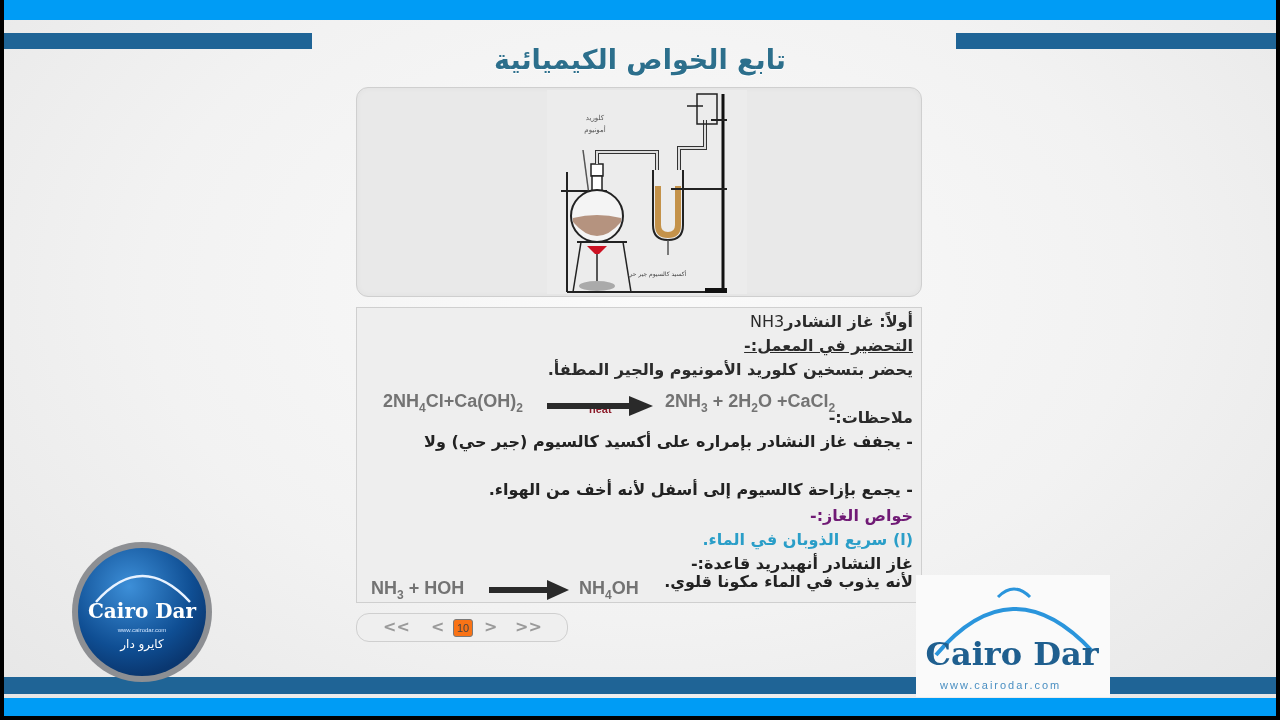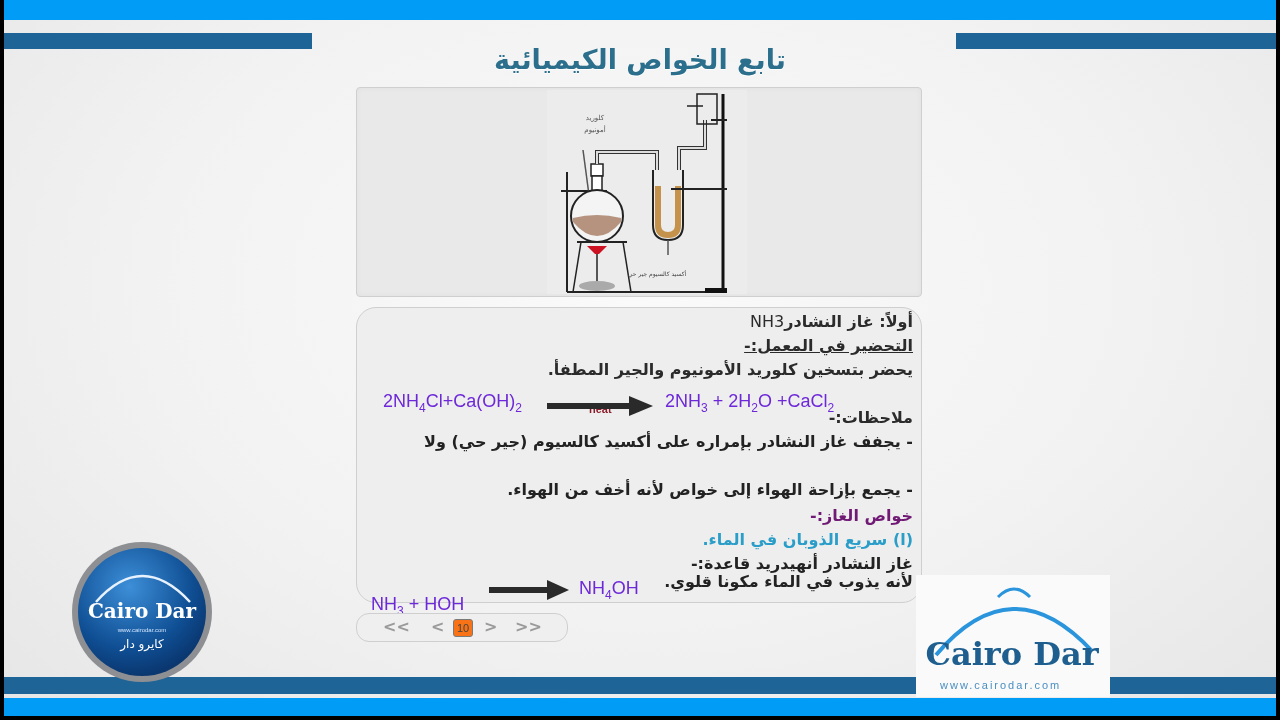--- a/index.html
+++ b/index.html
@@ -22,54 +22,54 @@
   .bottom-band { position:absolute; left:0; top:698px; width:100%; height:18px; background:#009cf5; }
 
   .title {
     position:absolute; left:356px; top:44px; width:560px; text-align:center;
     font-size:27px; font-weight:bold; color:#2c6f8c; direction:rtl;
     text-shadow: 0 1px 0 #fff;
   }
 
   .figure-panel {
     position:absolute; left:352px; top:87px; width:564px; height:208px;
-    background:#e9e9e9; border:1px solid #cfcfcf; border-radius:4px;
+    background:#e9e9e9; border:1px solid #cfcfcf; border-radius:12px;
     box-shadow: inset 0 0 6px rgba(0,0,0,0.04);
   }
   .apparatus { position:absolute; left:190px; top:2px; width:200px; height:204px; background:#ececec; }
 
   .text-panel {
     position:absolute; left:352px; top:307px; width:564px; height:294px;
-    background:#eeeeee; border:1px solid #cfcfcf; border-radius:20px;
+    background:#eeeeee; border:1px solid #cfcfcf; border-radius:0;
   }
   .line {
     position:absolute; right:8px; direction:rtl; font-weight:bold; white-space:nowrap;
     font-size:16px; color:#222;
   }
   .l-heading { top:4px; color:#2b2b2b; }
   .l-heading .en { font-weight:normal; }
   .l-sub { top:28px; color:#2b2b2b; text-decoration:underline; }
   .l-body { top:52px; color:#2b2b2b; }
   .l-notes { top:100px; color:#2b2b2b; }
   .l-n1 { top:124px; }
   .l-n2 { top:148px; }
   .l-n3 { top:172px; }
   .l-props { top:198px; color:#701a75; }
   .l-p1 { top:222px; color:#2a9ec8; font-weight:bold; }
   .l-p2 { top:246px; }
   .l-p3 { top:264px; }
 
-  .eq { position:absolute; font-family:"Liberation Sans", sans-serif; font-weight:normal; color:#6d28d9; font-size:18px; white-space:nowrap; }
+  .eq { position:absolute; font-family:"Liberation Sans", sans-serif; font-weight:bold; color:#737373; font-size:18px; white-space:nowrap; }
   .eq sub { font-size:12px; }
   .eq1-left { left:26px; top:83px; }
   .eq1-right { left:308px; top:83px; }
   .arrow1 { position:absolute; left:190px; top:88px; width:106px; height:20px; }
   .heat-label { position:absolute; left:232px; top:78px; font-size:11px; color:#8c1c2a; font-weight:bold; font-family:"Liberation Sans", sans-serif;margin-top:17px; }
 
-  .eq2-left { left:14px; top:270px;margin-top:16px; }
+  .eq2-left { left:14px; top:270px; }
   .eq2-right { left:222px; top:270px; }
   .arrow2 { position:absolute; left:132px; top:272px; width:80px; height:20px; }
 
   .pager {
     position:absolute; left:352px; top:613px; width:210px; height:27px;
     background:#efefef; border:1px solid #cfcfcf; border-radius:13px;
   }
   .pg-btn { position:absolute; top:3px; font-size:16px; color:#9a9a9a; font-weight:bold; cursor:pointer; font-family:"DejaVu Sans", sans-serif; }
   .pg-first { left:26px; }
   .pg-prev { left:74px; }
@@ -151,21 +151,21 @@
     <div class="eq eq1-left">2NH<sub>4</sub>Cl+Ca(OH)<sub>2</sub></div>
     <div class="heat-label">heat</div>
     <svg class="arrow1" viewBox="0 0 106 20">
       <rect x="0" y="7" width="84" height="6" fill="#2a2a2a"></rect>
       <polygon points="82,0 106,10 82,20" fill="#2a2a2a"></polygon>
     </svg>
     <div class="eq eq1-right">2NH<sub>3</sub> + 2H<sub>2</sub>O +CaCl<sub>2</sub></div>
 
     <div class="line l-notes">ملاحظات:-</div>
     <div class="line l-n1">- يجفف غاز النشادر بإمراره على أكسيد كالسيوم (جير حي) ولا</div>
-    <div class="line l-n3">- يجمع بإزاحة الهواء إلى خواص لأنه أخف من الهواء.</div>
+    <div class="line l-n3">- يجمع بإزاحة كالسيوم إلى أسفل لأنه أخف من الهواء.</div>
     <div class="line l-props">خواص الغاز:-</div>
     <div class="line l-p1">(ا) سريع الذوبان في الماء.</div>
     <div class="line l-p2">غاز النشادر أنهيدريد قاعدة:-</div>
     <div class="line l-p3">لأنه يذوب في الماء مكونا قلوي.</div>
 
     <div class="eq eq2-left">NH<sub>3</sub> + HOH</div>
     <svg class="arrow2" viewBox="0 0 80 20">
       <rect x="0" y="7" width="60" height="6" fill="#2a2a2a"></rect>
       <polygon points="58,0 80,10 58,20" fill="#2a2a2a"></polygon>
     </svg>

